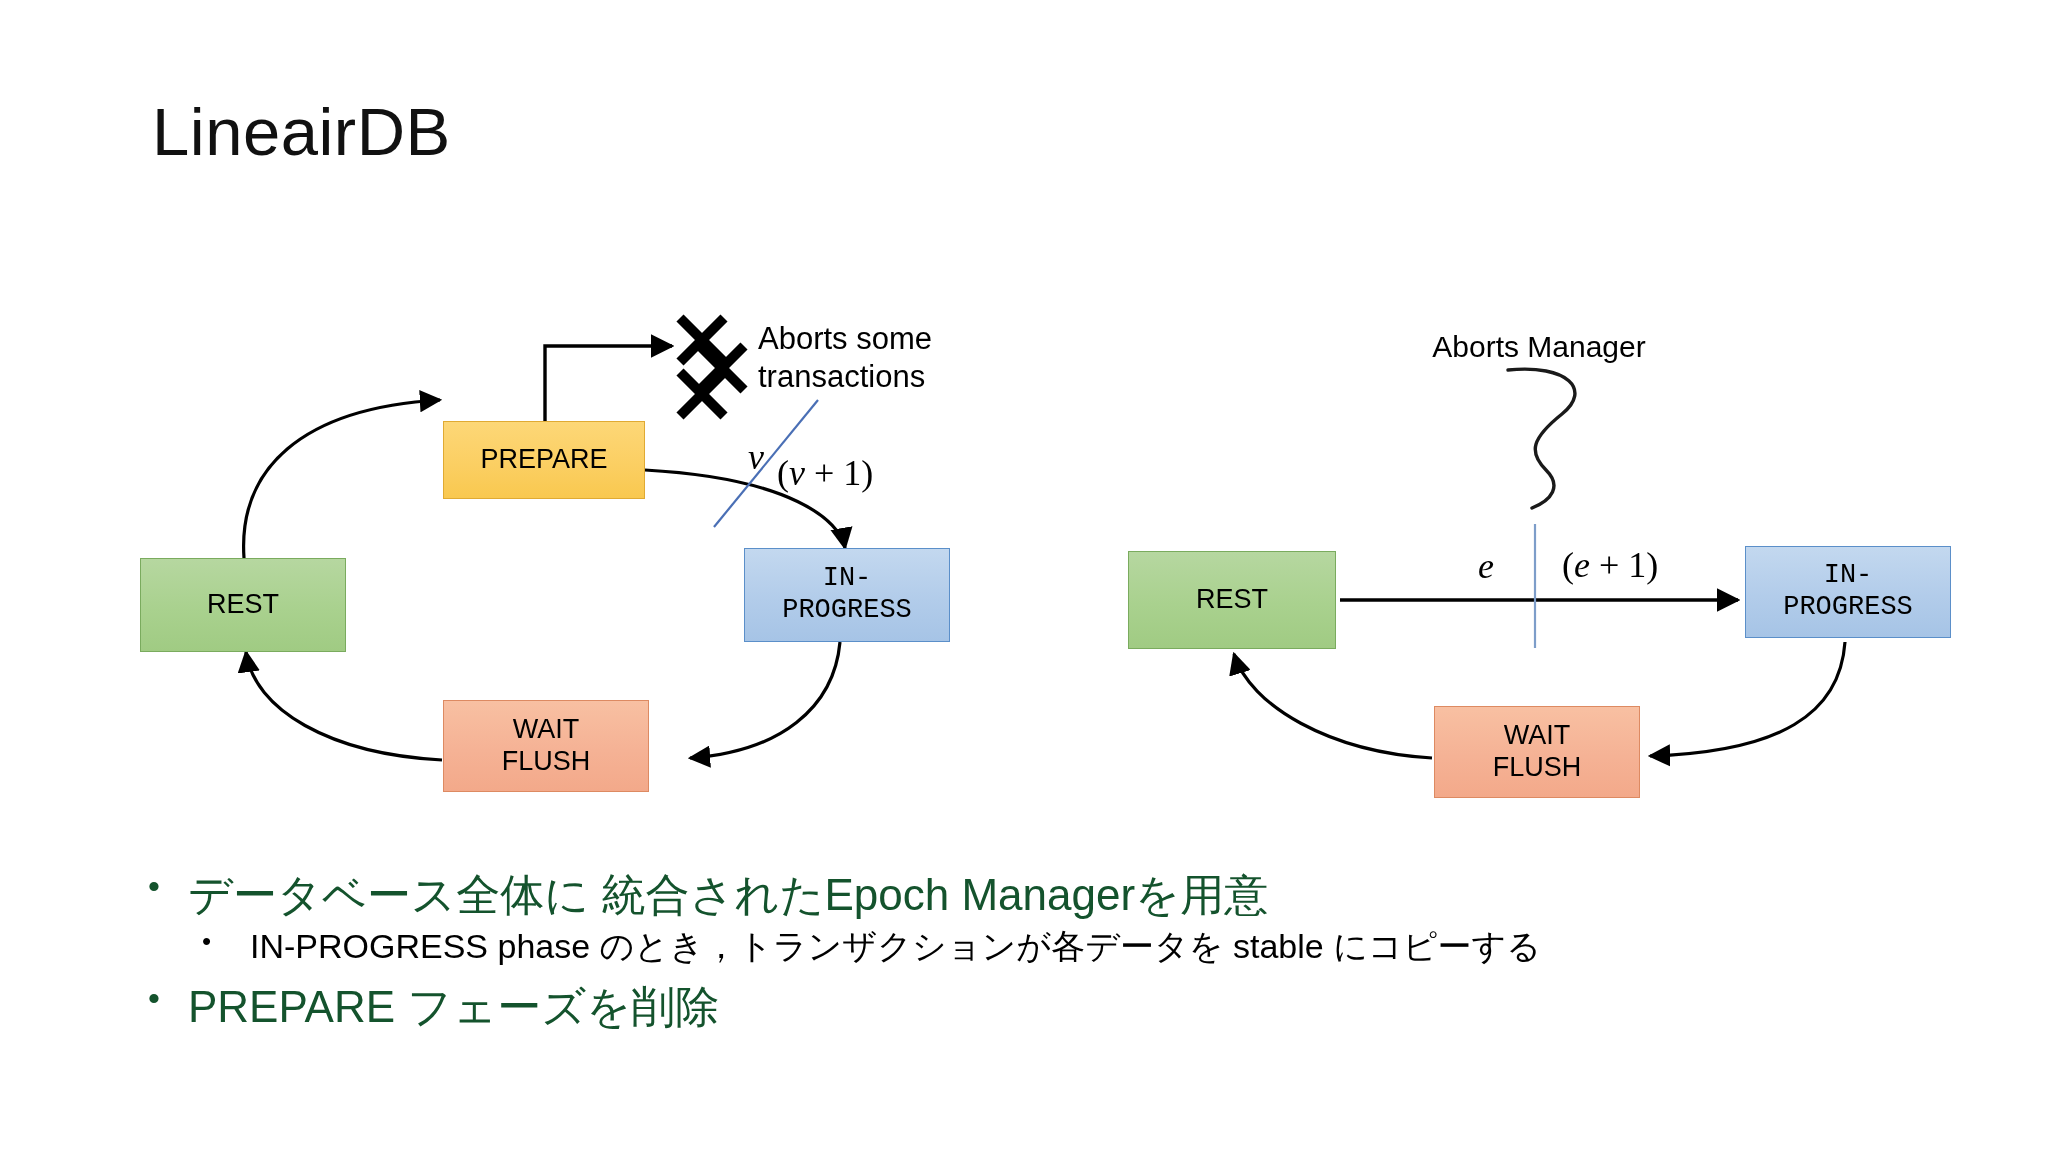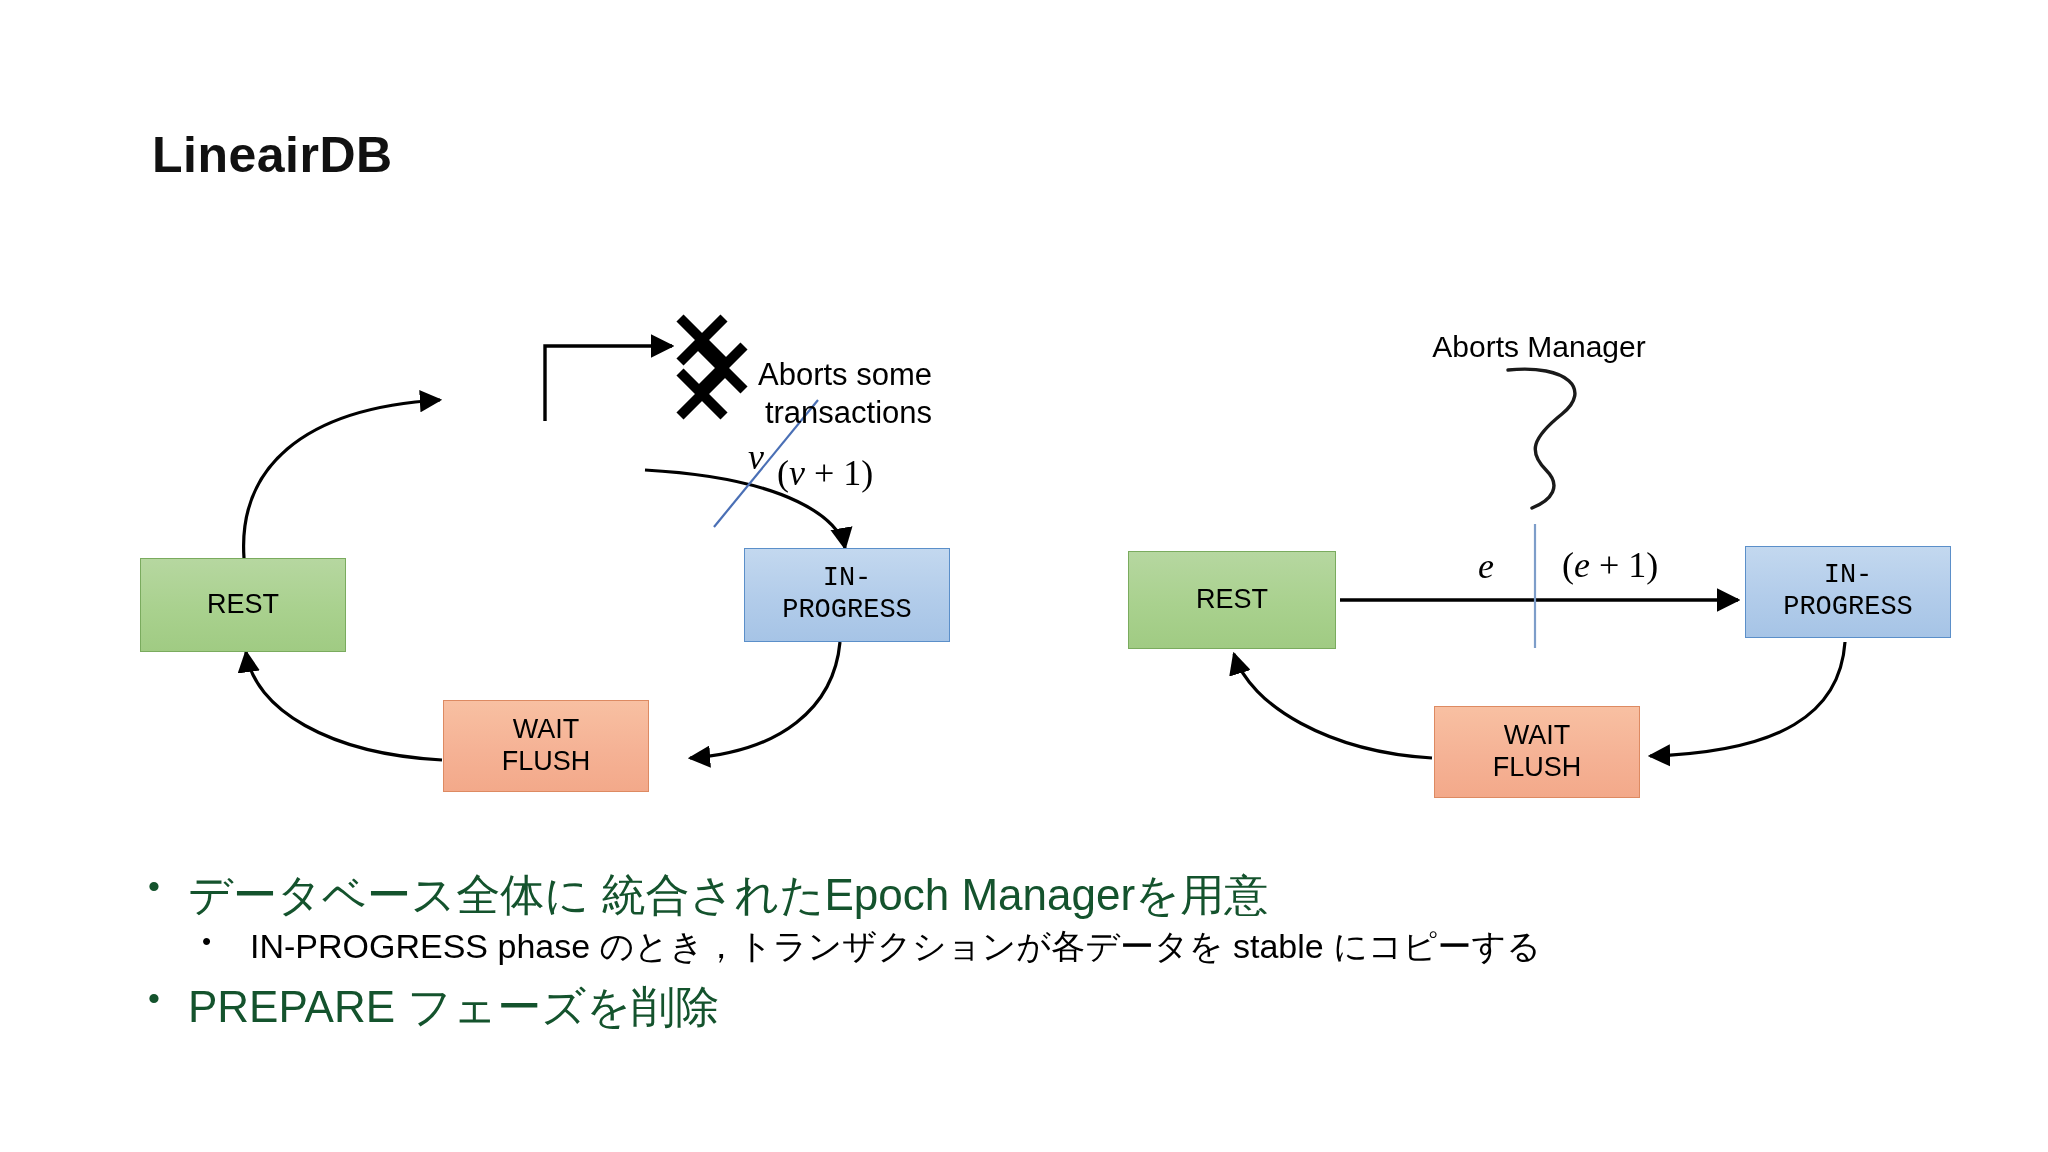--- a/index.html
+++ b/index.html
@@ -10,27 +10,26 @@
     color:#000000;
     overflow:hidden;
     position:relative;
   }
   .slide{position:absolute;left:0;top:0;width:2048px;height:1152px;}
 
   
   .title{
     position:absolute;
     left:152px; top:98px;
-    font-size:50px;
-    font-weight:700;
+    font-size:67px;
+    font-weight:400;
     letter-spacing:0.5px;
     color:#111111;
     line-height:1;
     white-space:nowrap;
-    margin-top:32px;
   }
 
   
   .diagram{position:absolute;left:0;top:0;width:2048px;height:1152px;pointer-events:none;}
   .diagram svg{position:absolute;left:0;top:0;}
 
   
   .box{
     position:absolute;
     box-sizing:border-box;
@@ -64,22 +63,21 @@
 
   
   .lbl{
     position:absolute;
     white-space:nowrap;
     color:#000;
   }
   .lbl-abort{
     font-size:31px;
     line-height:1.22;
-    text-align:right;
-    margin-top:36px;
+    text-align:left;
   }
   .lbl-epoch{
     font-size:30px;
     text-align:center;
   }
   .math{
     font-family:"Liberation Serif", serif;
     font-style:italic;
     font-size:36px;
   }
@@ -174,20 +172,23 @@
       <path d="M 1845 642 C 1840 714 1780 752 1650 756" fill="none" stroke="#000000" stroke-width="3.2" marker-end="url(#arrow)"></path>
 
       <path d="M 1432 758 C 1330 752 1250 706 1234 654" fill="none" stroke="#000000" stroke-width="3.2" marker-end="url(#arrow)"></path>
     </svg>
   </div>
 
   <div class="box box-green" style="left:140px;top:558px;width:206px;height:94px;">
     <span>REST</span>
   </div>
 
+  <div class="box box-yellow" style="left:443px;top:421px;width:202px;height:78px;">
+    <span>PREPARE</span>
+  </div>
 
   <div class="box box-blue" style="left:744px;top:548px;width:206px;height:94px;">
     <span>IN-</span>
     <span>PROGRESS</span>
   </div>
 
   <div class="box box-salmon" style="left:443px;top:700px;width:206px;height:92px;">
     <span>WAIT</span>
     <span>FLUSH</span>
   </div>

